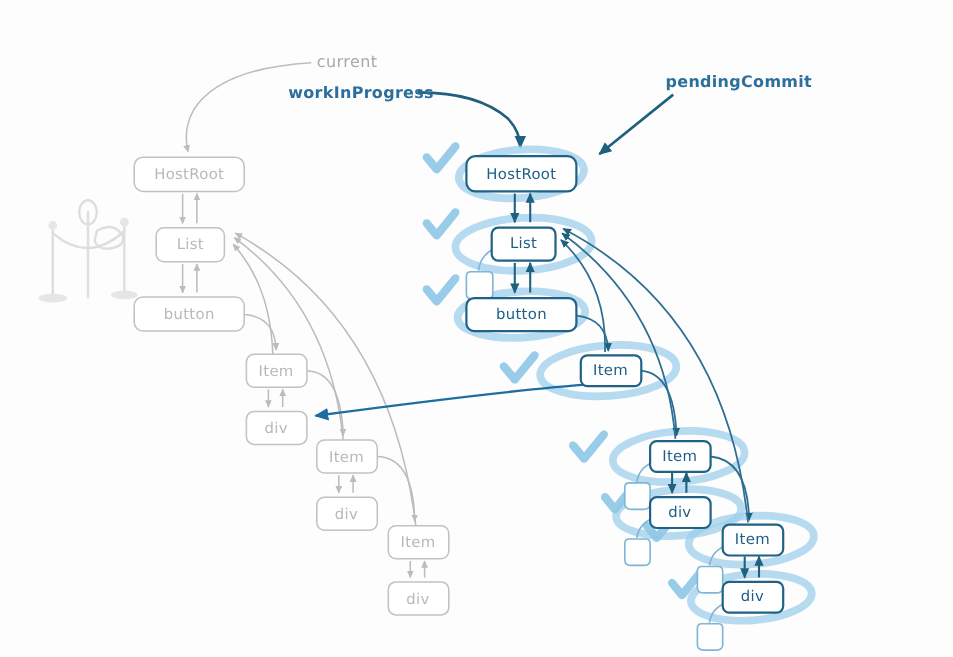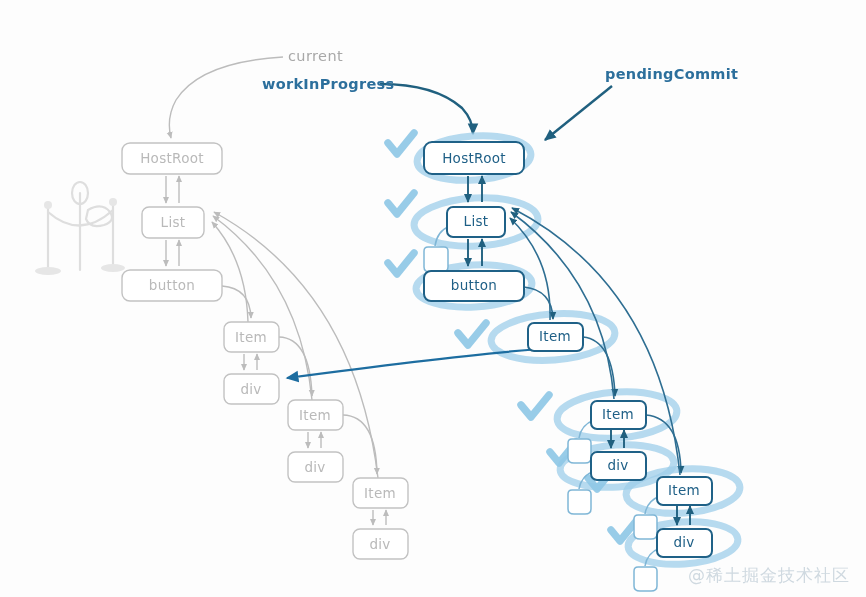--- a/index.html
+++ b/index.html
@@ -256,14 +256,13 @@
         <rect class="box-blue" x="657" y="529" width="55" height="28" rx="6"></rect>
         <text class="node-label lbl-blue" x="684" y="543">div</text>
       </g>
     </g>
 
     <text class="caption caption-gray" x="288" y="61">current</text>
     <text class="caption caption-blue" x="262" y="89">workInProgress</text>
     <text class="caption caption-blue" x="605" y="79">pendingCommit</text>
   </svg>
 
-  <div class="watermark">@稀土掘金技术社区</div>
 </div>
 
 </body></html>

